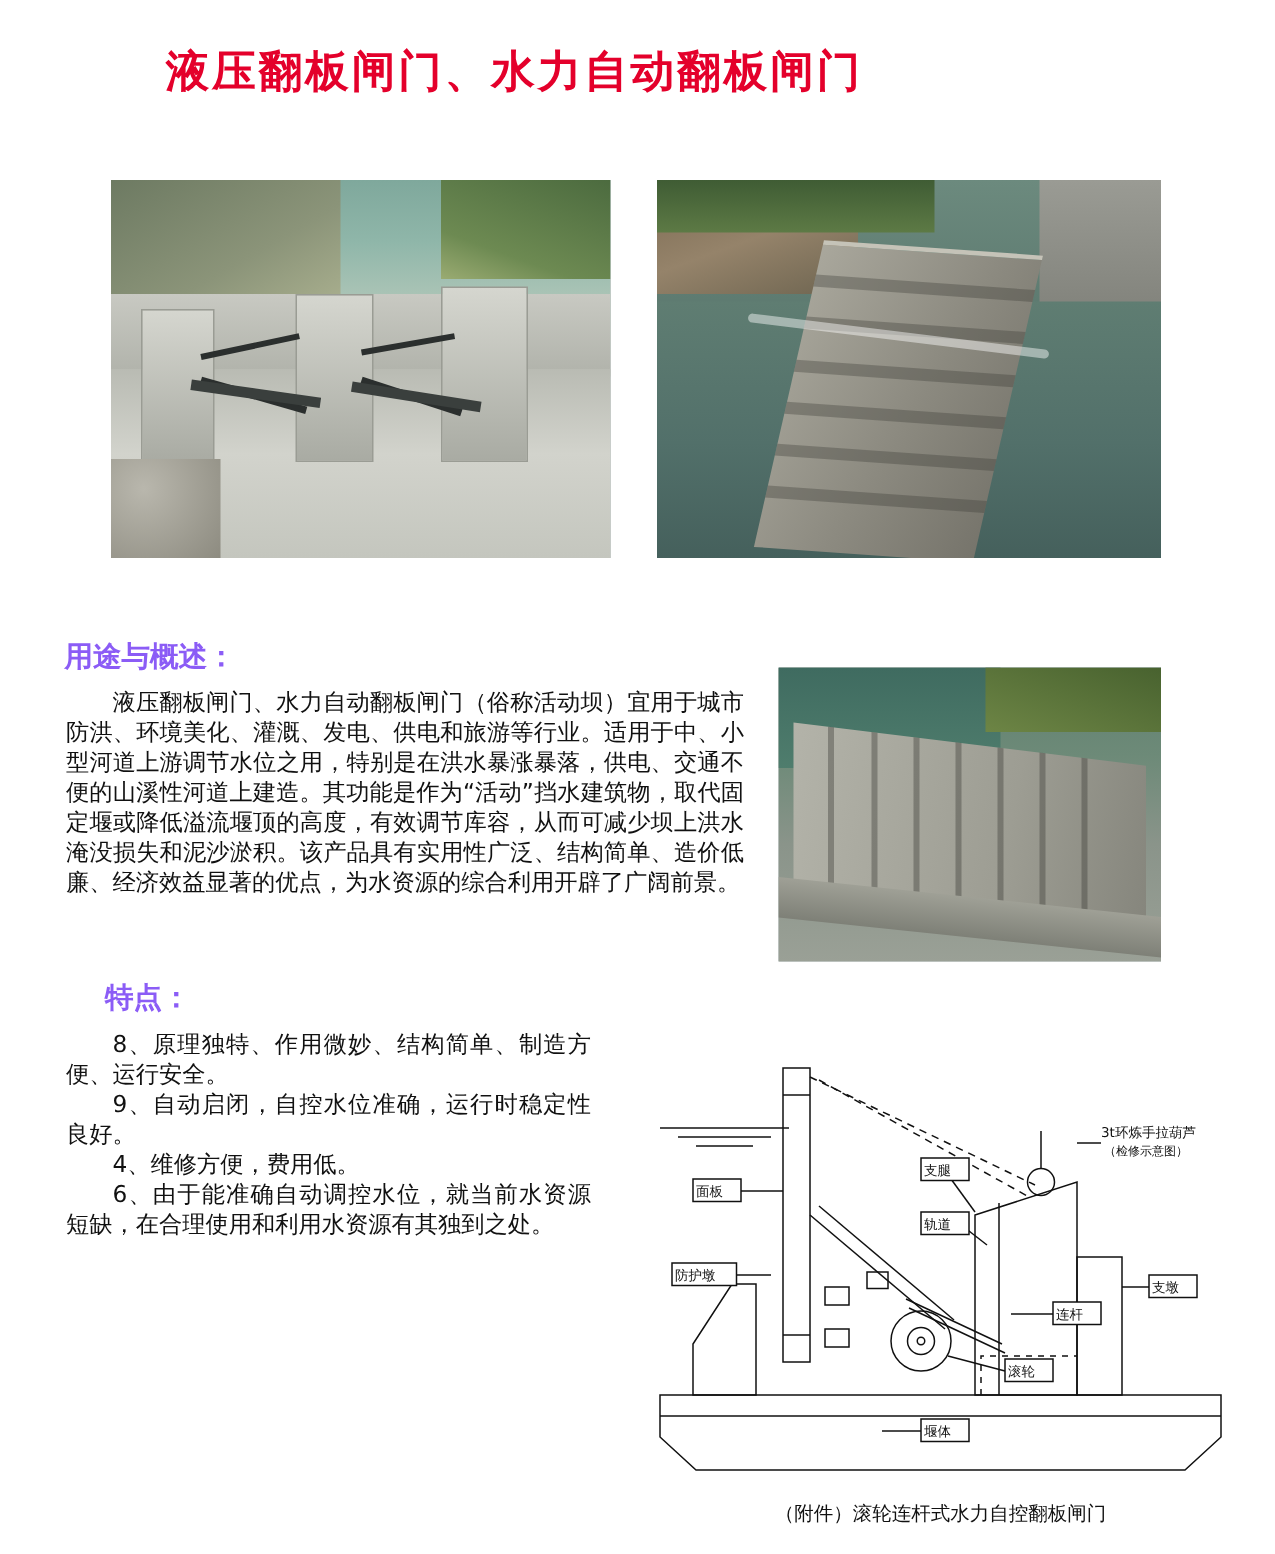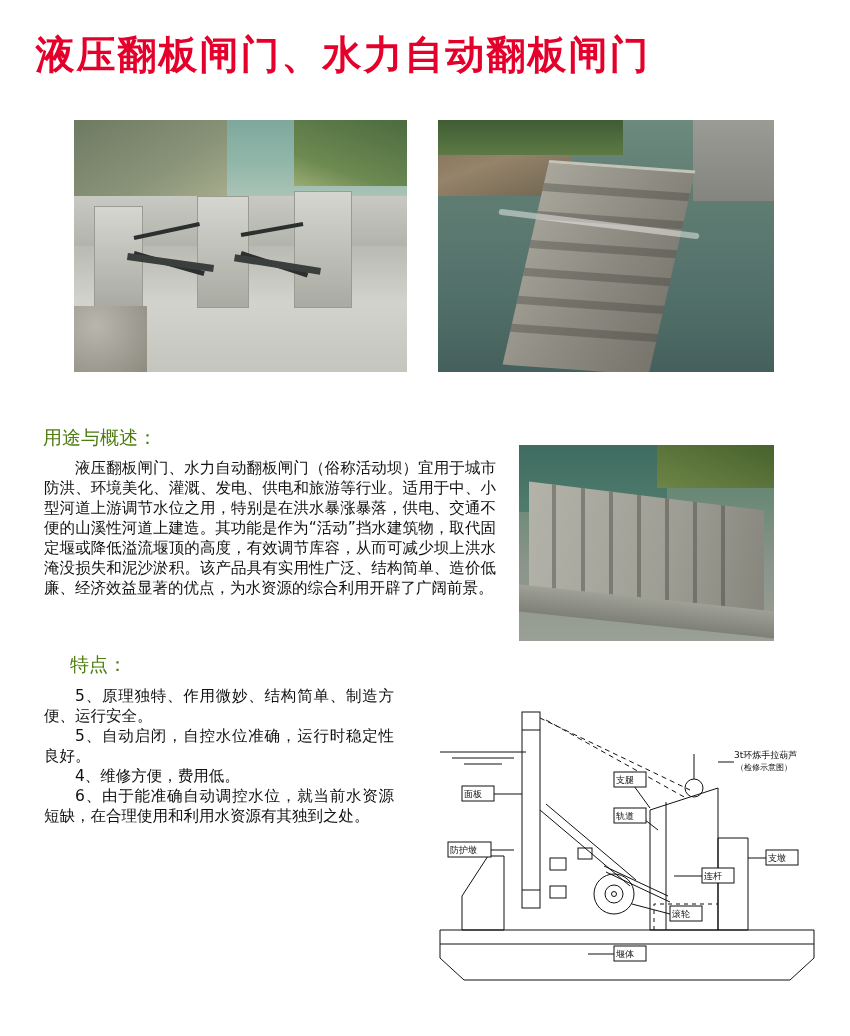--- a/index.html
+++ b/index.html
@@ -22,21 +22,21 @@
     height: 1036px;
   }
 
   
   .title {
     position: absolute;
     top: 28px;
     left: 0;
     width: 686px;
     text-align: center;
-    font-size: 39px;
+    font-size: 29px;
     font-weight: bold;
     color: #e4002b;
     letter-spacing: 2px;
     font-family: "DejaVu Sans", "Liberation Sans", sans-serif;
   }
 
   
   .photo {
     position: absolute;
     overflow: hidden;
@@ -166,22 +166,22 @@
   }
   #photo-mid .sill {
     position: absolute; left: 0; bottom: 8%; width: 100%; height: 14%;
     background: linear-gradient(180deg,#9fa096 0%, #7e8077 100%);
     transform: skewY(6deg);
   }
 
   
   .sec-head {
     position: absolute;
-    color: #4d7c0f;
-    font-weight: normal;
+    color: #8b5cf6;
+    font-weight: bold;
     font-size: 19px;
     font-family: "DejaVu Sans", "Liberation Sans", sans-serif;
   }
   #head-overview { left: 43px; top: 425px; }
   #head-features { left: 30px; top: 652px; margin-left: 40px; }
 
   
   .body-text {
     position: absolute;
     font-size: 15.5px;
@@ -284,22 +284,22 @@
       <div class="rib" style="left:58%"></div>
       <div class="rib" style="left:70%"></div>
       <div class="rib" style="left:82%"></div>
     </div>
     <div class="sill"></div>
   </div>
 
   <div class="sec-head" id="head-features">特点：</div>
 
   <div class="body-text" id="features-list">
-    <p>5、原理独特、作用微妙、结构简单、制造方便、运行安全。</p>
-    <p>5、自动启闭，自控水位准确，运行时稳定性良好。</p>
+    <p>8、原理独特、作用微妙、结构简单、制造方便、运行安全。</p>
+    <p>9、自动启闭，自控水位准确，运行时稳定性良好。</p>
     <p>4、维修方便，费用低。</p>
     <p>6、由于能准确自动调控水位，就当前水资源短缺，在合理使用和利用水资源有其独到之处。</p>
   </div>
 
   <div id="drawing">
     <svg width="418" height="315" viewBox="0 0 418 315" xmlns="http://www.w3.org/2000/svg">
       <g fill="none" stroke="#111" stroke-width="1">
 
         <line x1="22" y1="62" x2="108" y2="62"></line>
         <line x1="34" y1="68" x2="96" y2="68"></line>
@@ -384,14 +384,15 @@
           <text x="254" y="227">滚轮</text>
         </g>
         <g>
           <rect x="196" y="256" width="32" height="15" fill="#fff" stroke="#111" stroke-width="1"></rect>
           <text x="198" y="267">堰体</text>
         </g>
       </g>
     </svg>
   </div>
 
+  <div class="dwg-caption">（附件）滚轮连杆式水力自控翻板闸门</div>
 
 </div>
 
 </body></html>

